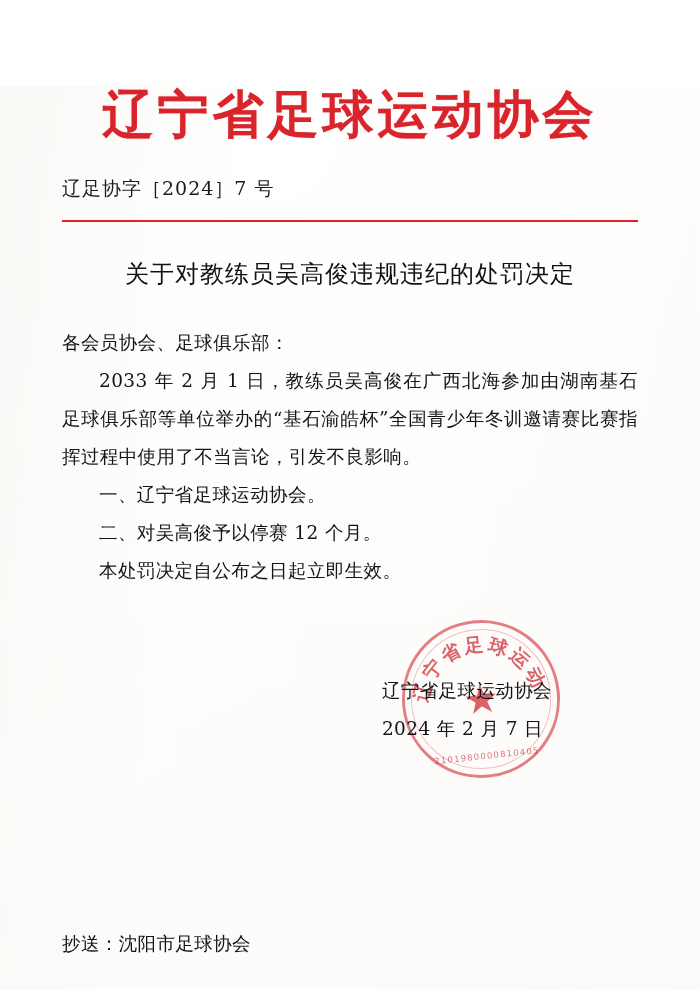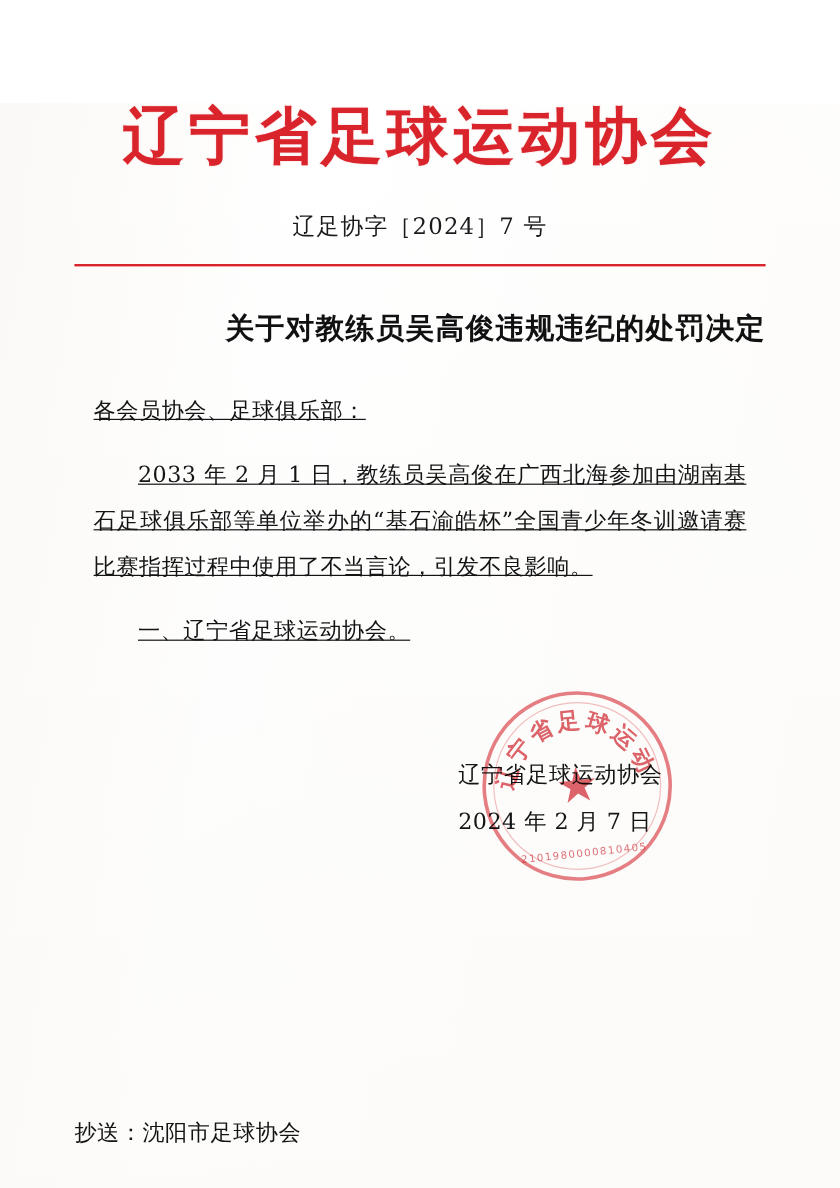--- a/index.html
+++ b/index.html
@@ -42,53 +42,52 @@
     font-family: "DejaVu Serif", "Liberation Serif", serif;
     font-weight: bold;
     font-size: 51px;
     letter-spacing: 4px;
     line-height: 1.1;
     text-shadow: 0 0 1px rgba(217,36,43,0.5);
   }
 
   .doc-number {
     margin-top: 34px;
-    text-align: center;
+    text-align: left;
     font-size: 19px;
     color: #1a1a1a;
     letter-spacing: 1px;
   }
 
   .red-rule {
     margin-top: 18px;
     height: 2px;
     background: #d9242b;
     width: 100%;
   }
 
   .doc-title {
     margin-top: 36px;
-    text-align: right;
+    text-align: center;
     font-size: 24px;
-    font-weight: bold;
+    font-weight: normal;
     color: #111;
     letter-spacing: 1px;
   }
 
   .body-text {
     margin-top: 34px;
     font-size: 18.5px;
     color: #141414;
     line-height: 2.05;
     text-align: justify;
     letter-spacing: 0.4px;
   }
   .body-text p {
-    margin: 16px;
-    text-decoration: underline;
+    margin: 0;
   }
   .indent {
     text-indent: 2em;
   }
 
   .sign-block {
     margin-top: 30px;
     position: relative;
     height: 180px;
   }
@@ -181,20 +180,22 @@
     <div class="doc-number">辽足协字［2024］7 号</div>
 
     <div class="red-rule"></div>
 
     <div class="doc-title">关于对教练员吴高俊违规违纪的处罚决定</div>
 
     <div class="body-text">
       <p>各会员协会、足球俱乐部：</p>
       <p class="indent">2033 年 2 月 1 日，教练员吴高俊在广西北海参加由湖南基石足球俱乐部等单位举办的“基石渝皓杯”全国青少年冬训邀请赛比赛指挥过程中使用了不当言论，引发不良影响。</p>
       <p class="indent">一、辽宁省足球运动协会。</p>
+      <p class="indent">二、对吴高俊予以停赛 12 个月。</p>
+      <p class="indent">本处罚决定自公布之日起立即生效。</p>
     </div>
 
     <div class="sign-block">
 
       <div class="seal">
         <svg class="seal-arc" viewBox="0 0 152 152">
           <defs>
             <path id="arcpath" d="M 22,82 A 54,54 0 0 1 130,82"></path>
           </defs>
           <text>

